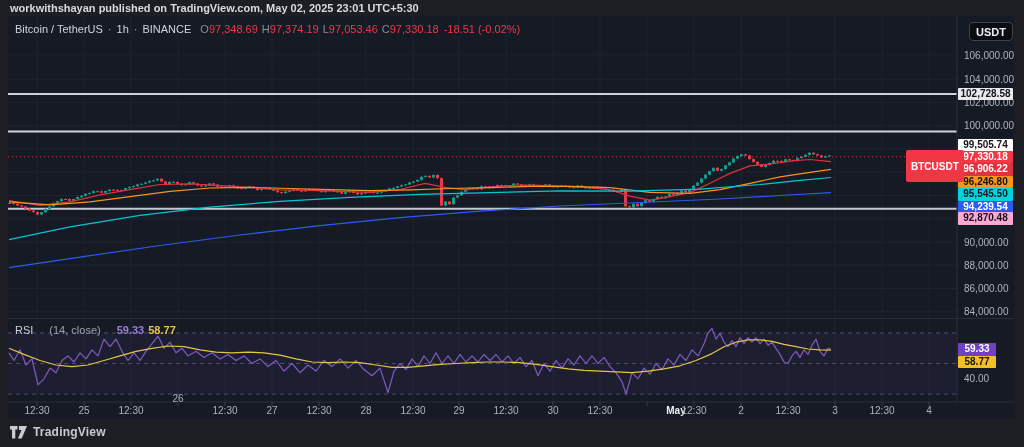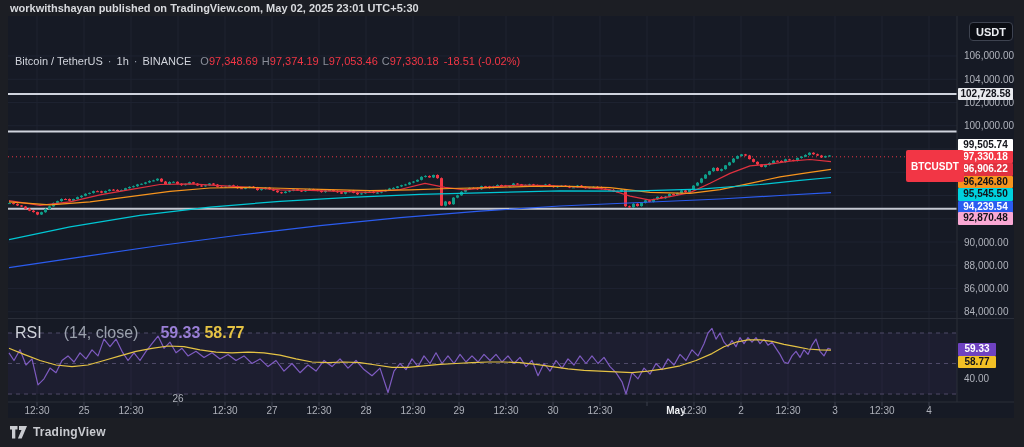--- a/index.html
+++ b/index.html
@@ -5,28 +5,28 @@
   html,body{margin:0;padding:0;background:#0e0f13;}
   *{box-sizing:border-box;}
   .frame{position:relative;width:1024px;height:447px;background:#1c1e24;font-family:"Liberation Sans",sans-serif;overflow:hidden;}
   .attribution{position:absolute;left:10px;top:1px;height:15px;line-height:15px;font-size:11px;font-weight:700;color:#d8dade;white-space:nowrap;}
   .chart-window{position:absolute;left:8px;top:16px;width:1006px;height:402px;background:#161a25;}
   .chart-svg{position:absolute;left:0;top:0;}
   .legend{position:absolute;left:7px;top:6px;font-size:11px;color:#d1d4dc;line-height:15px;white-space:nowrap;}
   .legend-row{display:flex;gap:5px;align-items:baseline;}
   .dim{color:#9aa0ac;}
   .ohlc-k{color:#8a8e99;margin-left:4px;}
-  .red{color:#f23645;margin-top:32px;}
+  .red{color:#f23645;}
   .usdt-btn{position:absolute;left:961px;top:6px;width:44px;height:19px;background:#0b0d13;border:1px solid #3e4350;border-radius:4px;color:#eceef2;font-size:11px;font-weight:700;display:flex;align-items:center;justify-content:center;cursor:pointer;}
   .axis-label{position:absolute;left:956px;width:50px;font-size:10px;color:#b0b3bc;line-height:11px;}
   .time-label{position:absolute;font-size:10px;color:#aeb1ba;transform:translateX(-50%);line-height:12px;}
   .time-label.bold{color:#eef0f4;font-weight:700;}
   .badge{position:absolute;left:950px;width:55px;height:12.5px;font-size:10px;font-weight:700;display:flex;align-items:center;justify-content:center;border-radius:1px;line-height:12px;}
   .sym-badge{position:absolute;height:13px;font-size:10px;font-weight:700;display:flex;align-items:center;justify-content:center;border-radius:2px;padding:16px 5px;}
-  .rsi-legend{position:absolute;left:7px;top:308px;font-size:16px;color:#cfd2da;display:flex;gap:22px;white-space:nowrap;}
+  .rsi-legend{position:absolute;left:7px;top:308px;font-size:11px;color:#cfd2da;display:flex;gap:16px;white-space:nowrap;}
   .footer{position:absolute;left:10px;top:425px;display:flex;align-items:flex-end;gap:6px;}
   .footer-text{font-size:12px;font-weight:700;color:#c9cbd0;letter-spacing:.2px;}
 </style>
 </head>
 <body>
 
 <div class="frame">
 
   <div class="attribution">workwithshayan published on TradingView.com, May 02, 2025 23:01 UTC+5:30</div>
 

